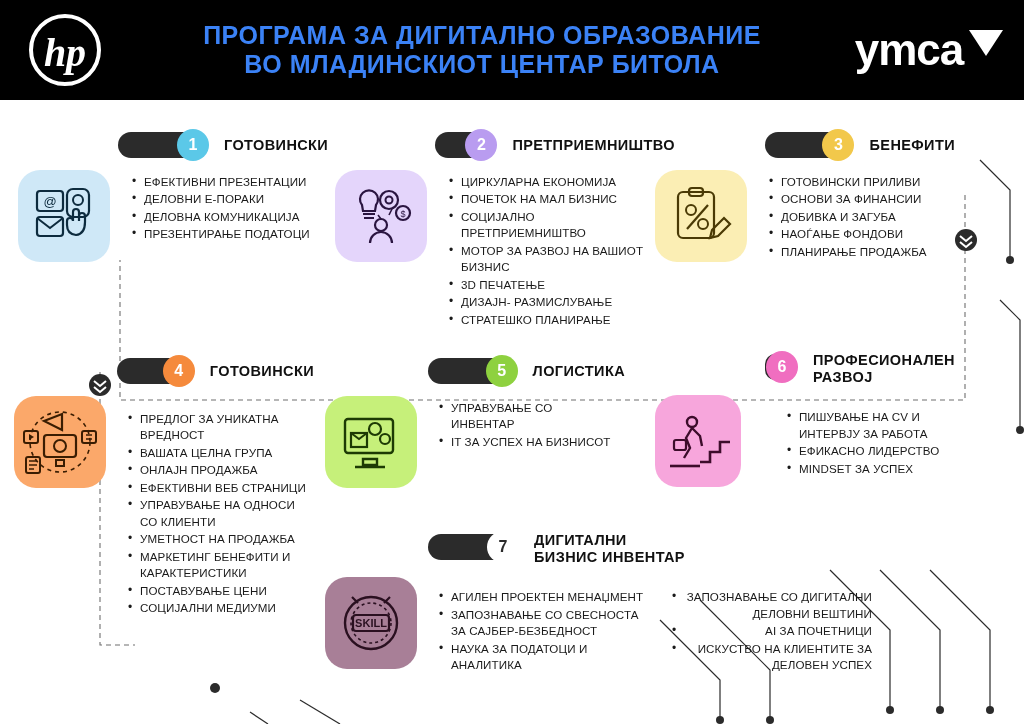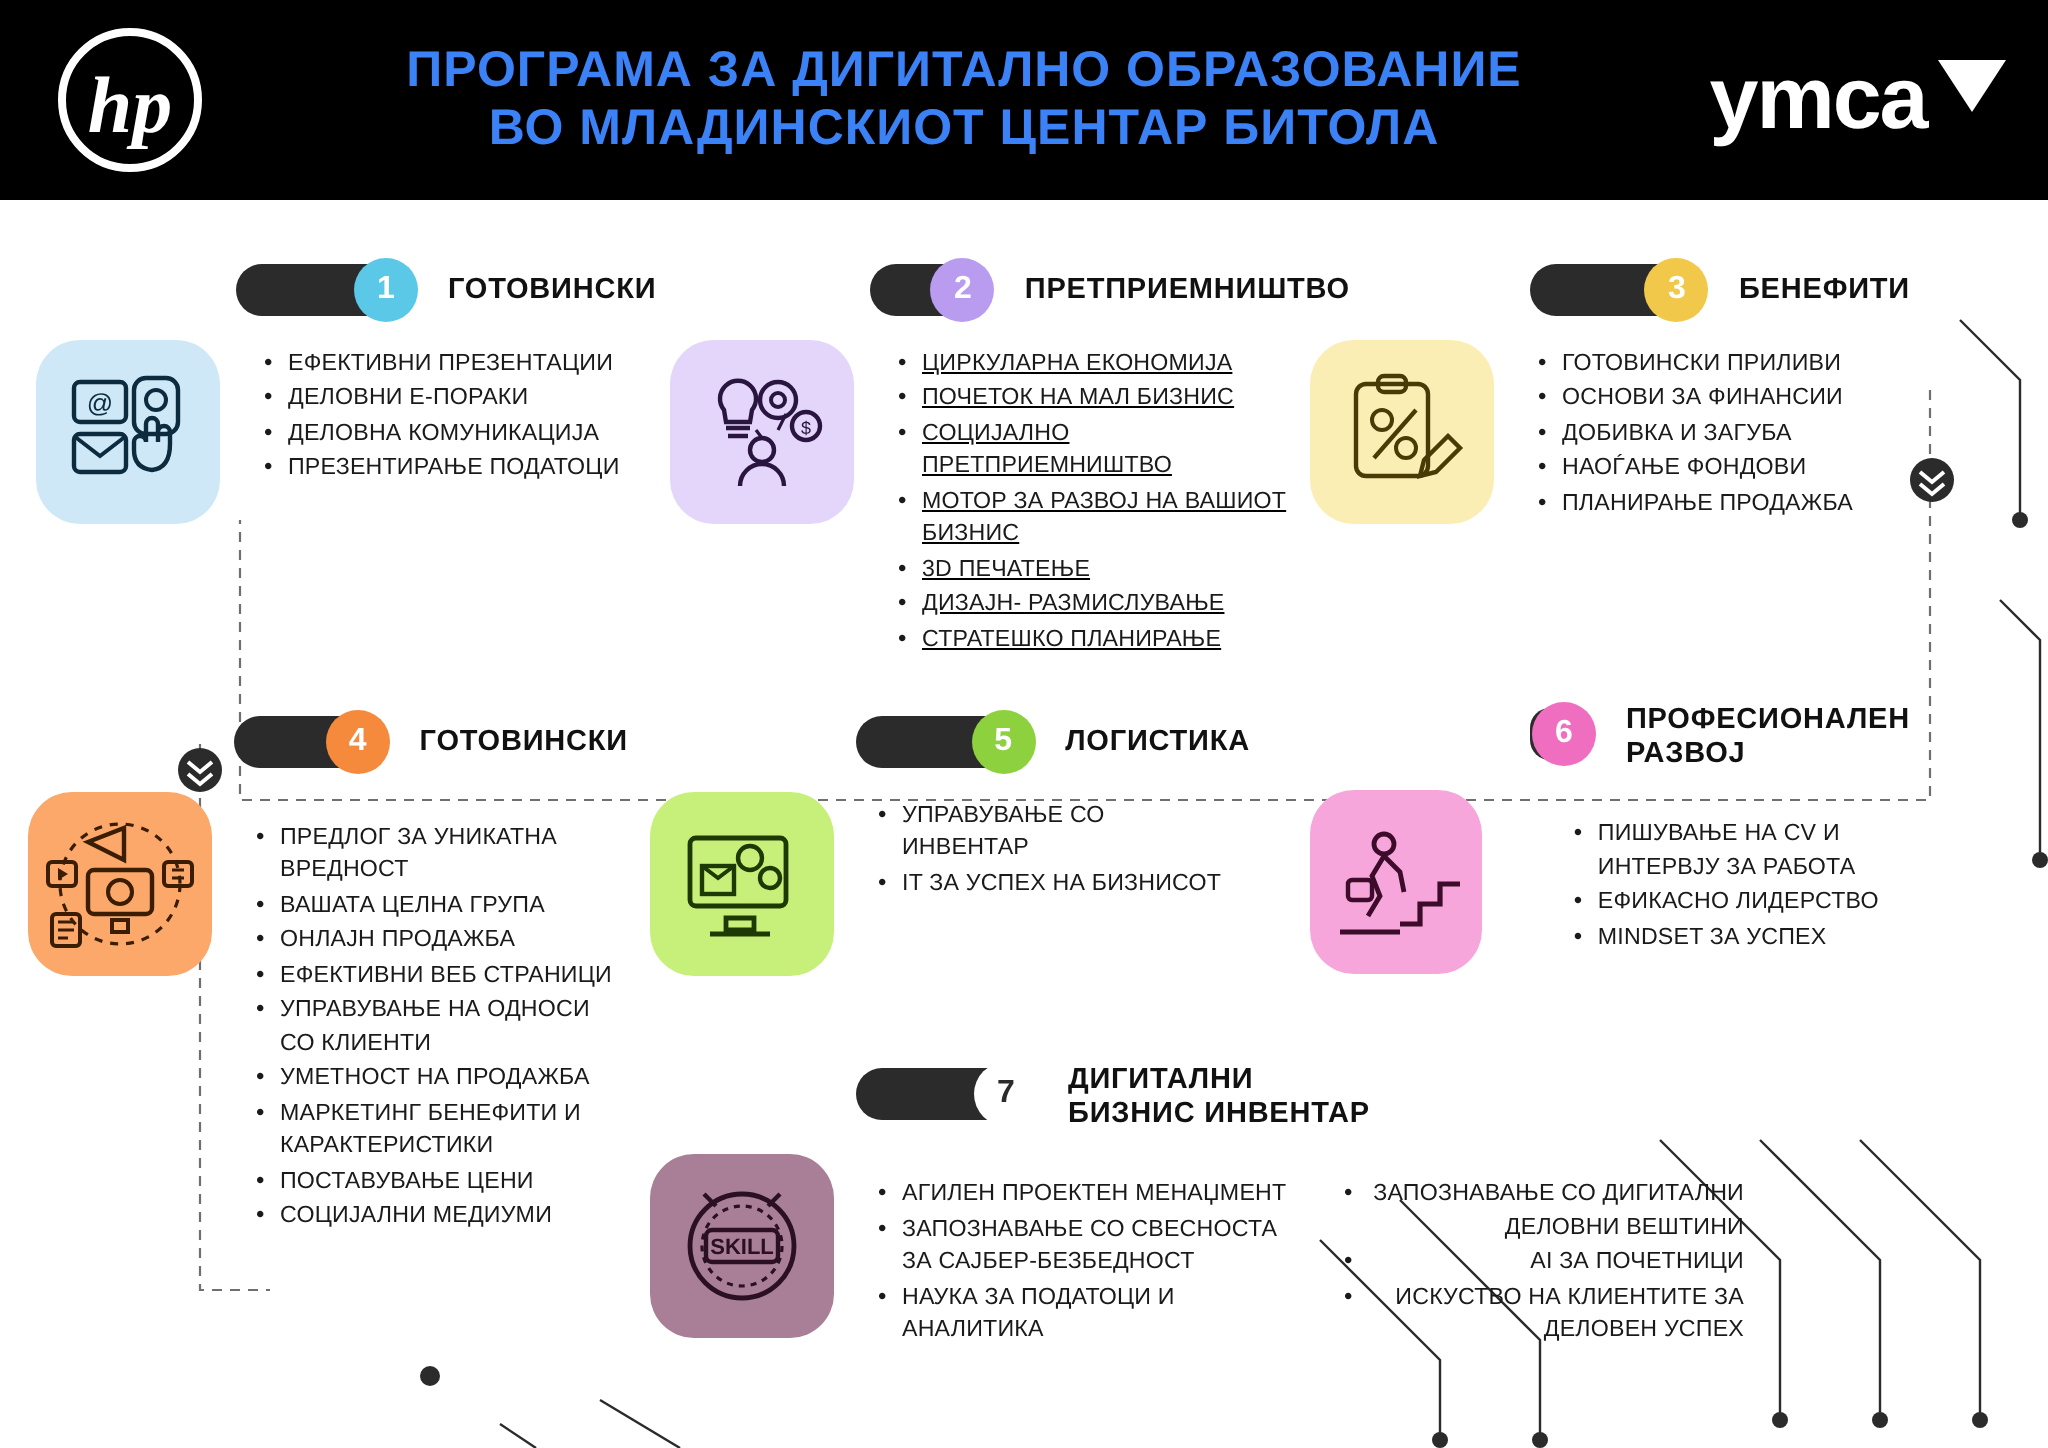--- a/index.html
+++ b/index.html
@@ -173,21 +173,21 @@
           <path d="M15 29 h12 M16 33 h10" stroke="#2a1540" stroke-width="2.2" fill="none"></path>
           <circle cx="41" cy="15" r="9" fill="none" stroke="#2a1540" stroke-width="2.2"></circle>
           <circle cx="41" cy="15" r="3.5" fill="none" stroke="#2a1540" stroke-width="2"></circle>
           <circle cx="55" cy="28" r="7" fill="none" stroke="#2a1540" stroke-width="2.2"></circle>
           <text x="55" y="32" text-anchor="middle" font-size="9" fill="#2a1540" font-family="Liberation Sans, sans-serif">$</text>
           <circle cx="33" cy="40" r="6" fill="none" stroke="#2a1540" stroke-width="2.2"></circle>
           <path d="M22 58 a11 11 0 0 1 22 0" fill="none" stroke="#2a1540" stroke-width="2.2"></path>
           <path d="M30 30 L33 34 M45 22 L41 30" stroke="#2a1540" stroke-width="1.6"></path>
         </svg>
       </div>
-      <ul class="items" style="margin-left:22px; margin-top:4px; width:205px;text-decoration:underline;">
+      <ul class="items" style="margin-left:22px; margin-top:4px; width:205px;">
         <li>ЦИРКУЛАРНА ЕКОНОМИЈА</li>
         <li>ПОЧЕТОК НА МАЛ БИЗНИС</li>
         <li>СОЦИЈАЛНО ПРЕТПРИЕМНИШТВО</li>
         <li>МОТОР ЗА РАЗВОЈ НА ВАШИОТ БИЗНИС</li>
         <li>3D ПЕЧАТЕЊЕ</li>
         <li>ДИЗАЈН- РАЗМИСЛУВАЊЕ</li>
         <li>СТРАТЕШКО ПЛАНИРАЊЕ</li>
       </ul>
     </div>
   </div>

